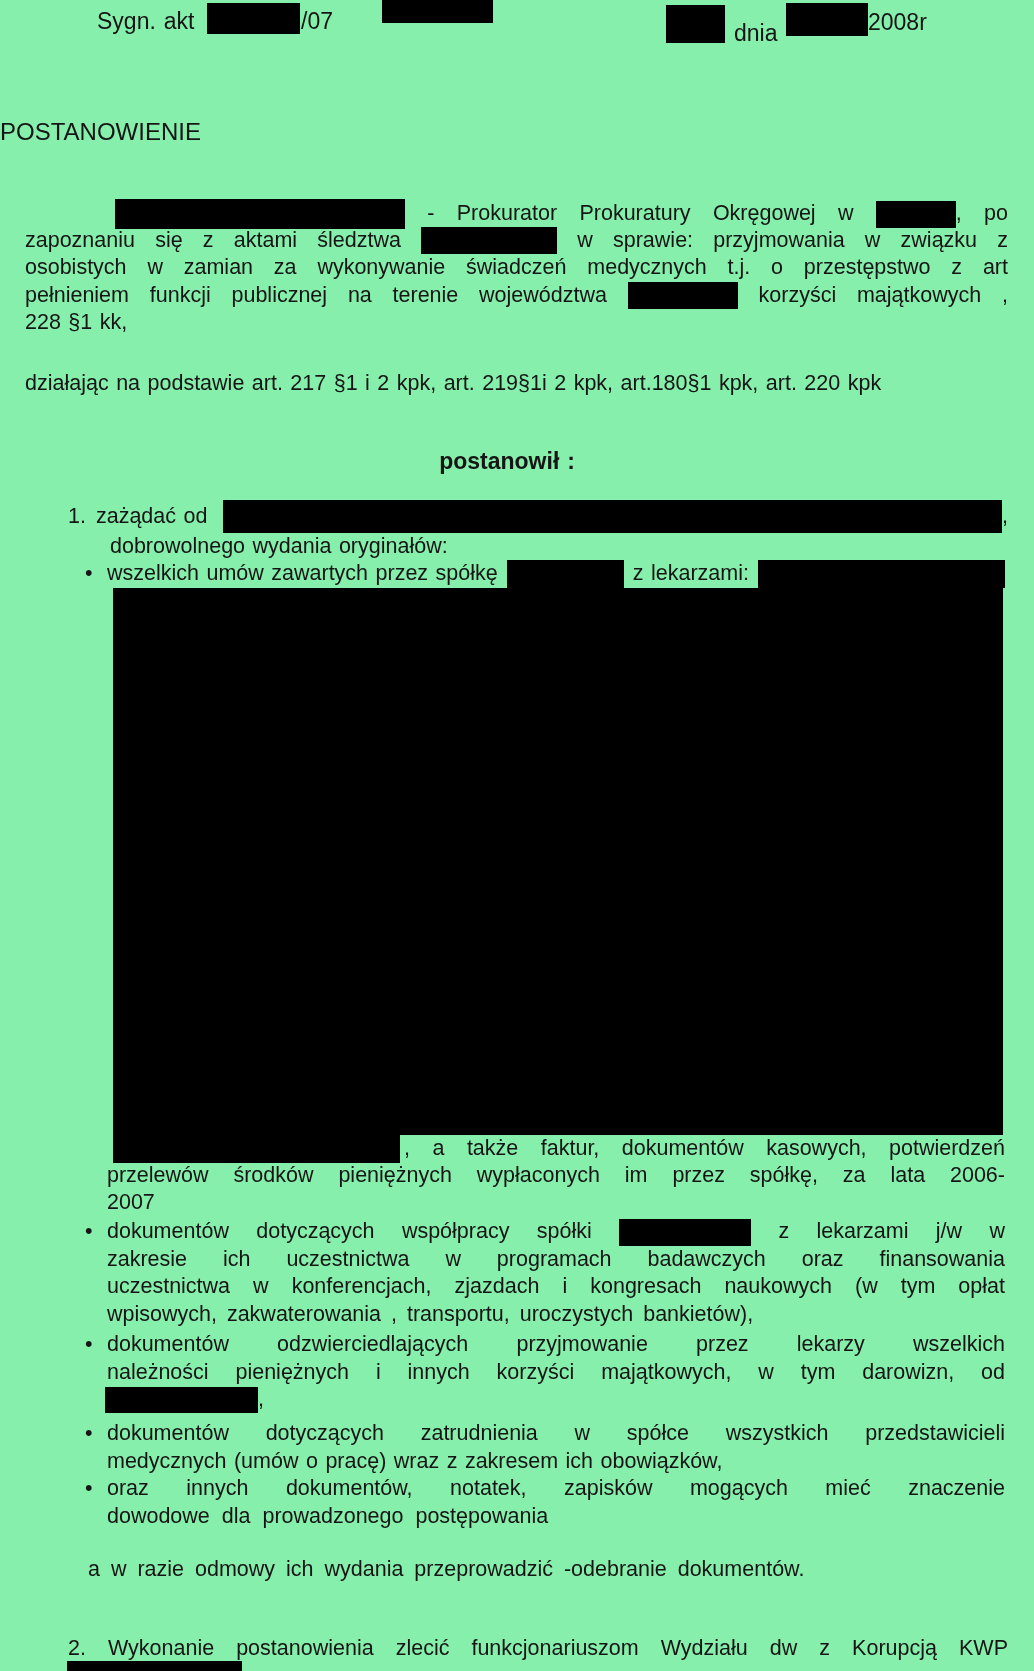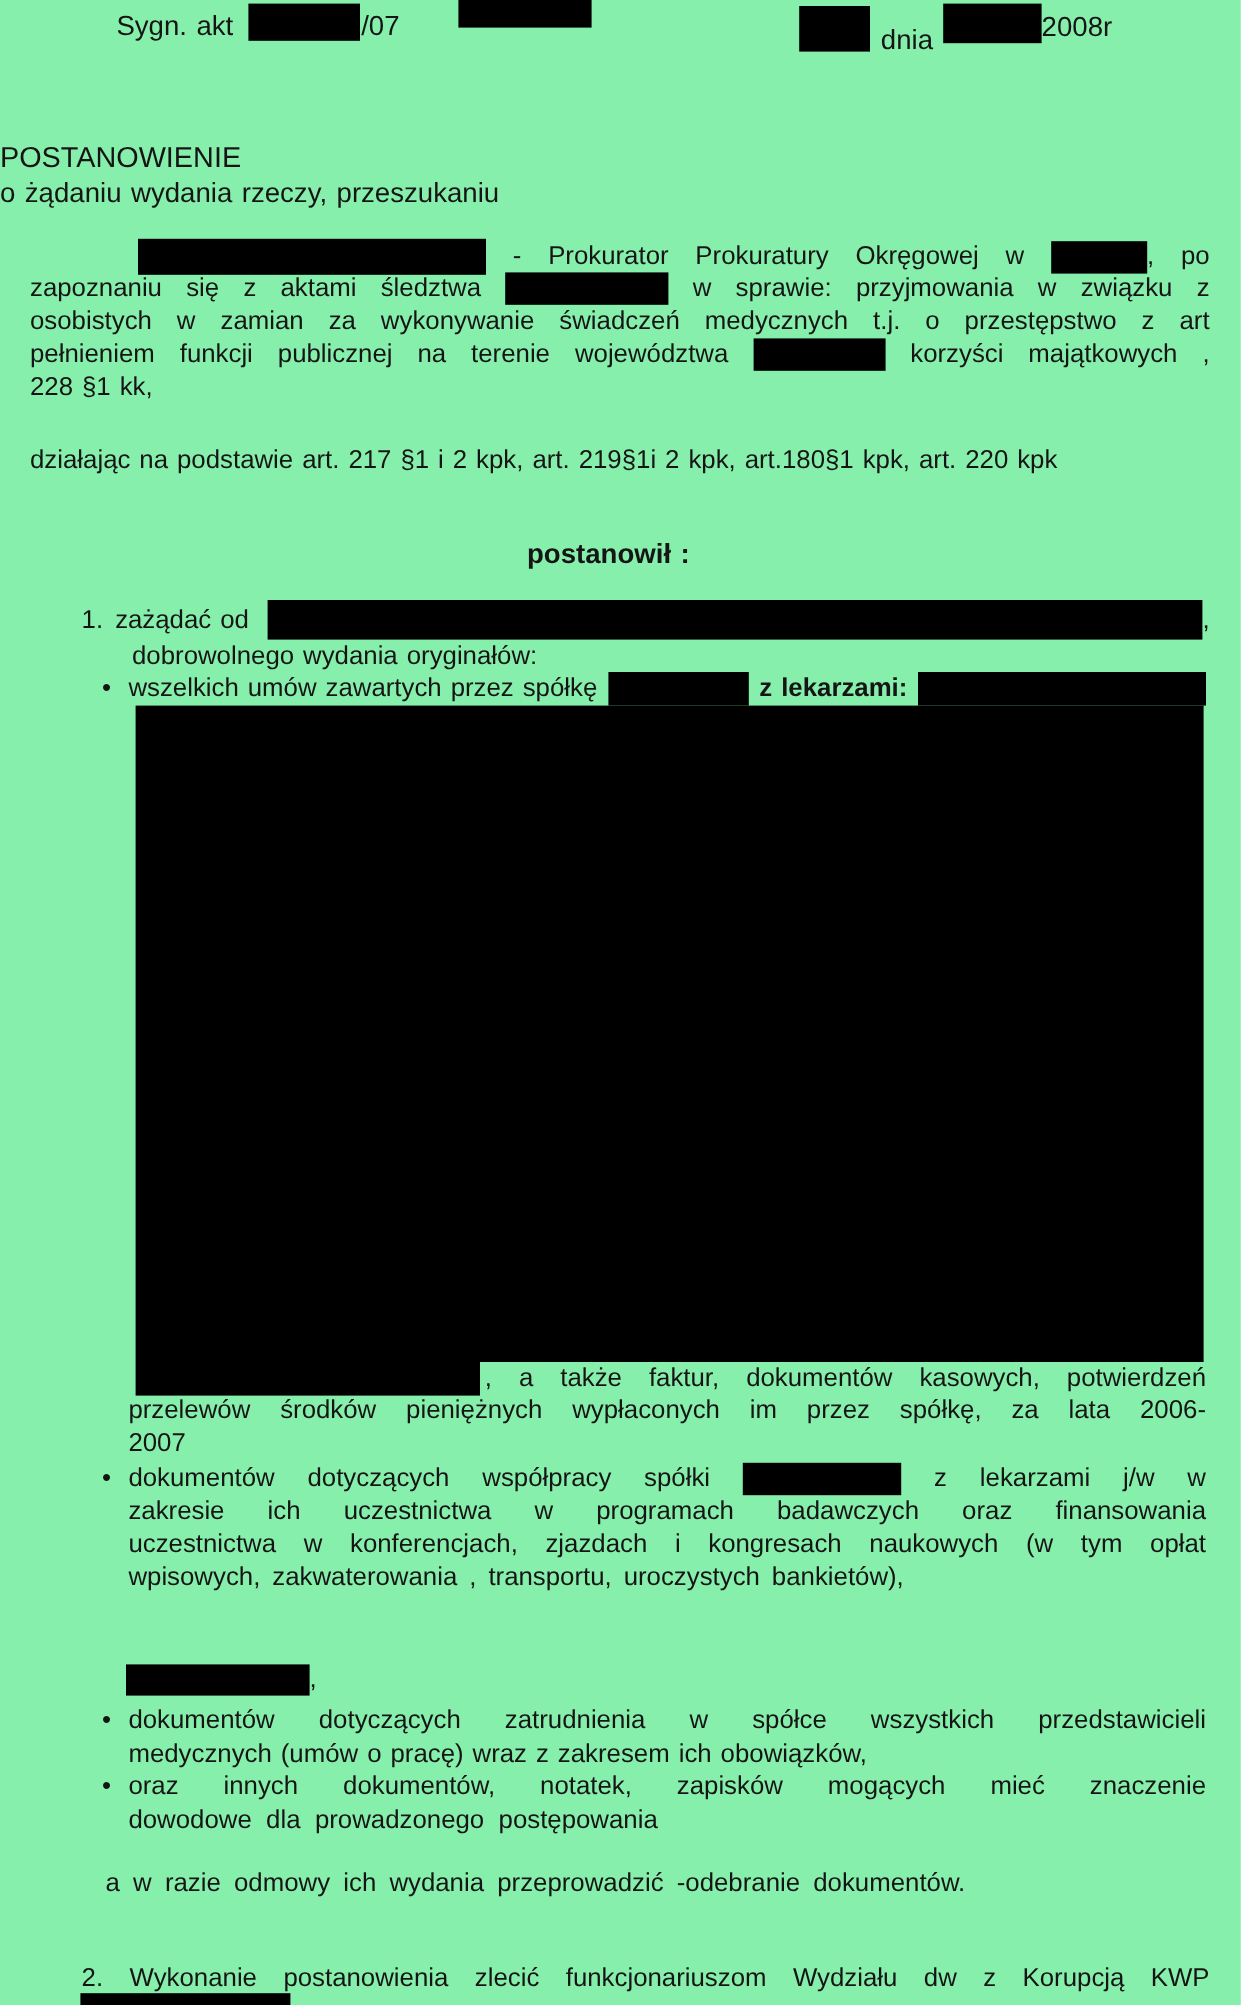--- a/index.html
+++ b/index.html
@@ -36,21 +36,20 @@
   <div class="redblk" style="left:207px;top:3px;width:93px;height:31px;"></div>
   <div class="abs hdr" style="left:301px;top:8px;">/07</div>
   <div class="redblk" style="left:382px;top:0;width:111px;height:23px;"></div>
   <div class="redblk" style="left:666px;top:5px;width:59px;height:38px;"></div>
   <div class="abs hdr" style="left:734px;top:20px;">dnia</div>
   <div class="redblk" style="left:786px;top:3px;width:82px;height:33px;"></div>
   <div class="abs hdr" style="left:868px;top:9px;">2008r</div>
 
   <div class="abs title-wrap" style="top:117px;">
     <div>POSTANOWIENIE</div>
-    <div style="font-size:23px;">o żądaniu wydania rzeczy, przeszukaniu</div>
   </div>
 
   <div class="abs" style="left:25px;top:199px;width:983px;">
     <div class="line j"><span class="spacer" style="width:90px;"></span><span class="red" style="width:290px;height:30px;"></span> <span>- Prokurator Prokuratury Okręgowej w</span> <span class="red" style="width:80px;height:27px;"></span><span>, po</span></div>
     <div class="line j"><span>zapoznaniu się z aktami śledztwa</span> <span class="red" style="width:136px;height:27px;"></span> <span>w sprawie: przyjmowania w związku z</span></div>
     <div class="line j">osobistych w zamian za wykonywanie świadczeń medycznych t.j. o przestępstwo z art</div>
     <div class="line j"><span>pełnieniem funkcji publicznej na terenie województwa</span> <span class="red" style="width:110px;height:27px;"></span> <span>korzyści majątkowych ,</span></div>
     <div class="line">228 §1 kk,</div>
   </div>
 
@@ -65,40 +64,44 @@
       <span class="red" style="flex:1;height:33px;margin-left:16px;"></span>
       <span>,</span>
     </div>
     <div style="margin-left:42px;">dobrowolnego wydania oryginałów:</div>
   </div>
 
   <div class="abs flexline" style="left:85px;top:560px;width:920px;height:28px;">
     <span class="bullet-glyph">•</span>
     <span>wszelkich umów zawartych przez spółkę</span>
     <span class="red" style="width:117px;height:28px;margin-left:9px;"></span>
-    <span style="margin-left:9px;font-weight:bold;">z lekarzami:</span>
+    <span style="margin-left:9px;">z lekarzami:</span>
     <span class="red" style="flex:1;height:28px;margin-left:9px;"></span>
   </div>
 
   <div class="redblk" style="left:113px;top:588px;width:890px;height:547px;"></div>
 
   <div class="abs flexline" style="left:113px;top:1135px;width:892px;height:28px;">
     <span class="red" style="width:287px;height:28px;"></span>
     <span class="j" style="flex:1;display:block;padding-left:4px;">, a także faktur, dokumentów kasowych, potwierdzeń</span>
   </div>
   <div class="abs j" style="left:107px;top:1162px;width:898px;">przelewów środków pieniężnych wypłaconych im przez spółkę, za lata 2006-</div>
   <div class="abs" style="left:107px;top:1189px;">2007</div>
 
   <div class="abs" style="left:85px;top:1218px;width:920px;">
     <div class="line j"><span class="bullet-glyph">•</span><span>dokumentów dotyczących współpracy spółki</span> <span class="red" style="width:132px;height:27px;"></span> <span>z lekarzami j/w w</span></div>
     <div class="line cont j">zakresie ich uczestnictwa w programach badawczych oraz finansowania</div>
     <div class="line cont j">uczestnictwa w konferencjach, zjazdach i kongresach naukowych (w tym opłat</div>
     <div class="line cont" style="word-spacing:4px;">wpisowych, zakwaterowania , transportu, uroczystych bankietów),</div>
   </div>
 
+  <div class="abs" style="left:85px;top:1331px;width:920px;">
+    <div class="line j"><span class="bullet-glyph">•</span><span>dokumentów odzwierciedlających przyjmowanie przez lekarzy wszelkich</span></div>
+    <div class="line cont j">należności pieniężnych i innych korzyści majątkowych, w tym darowizn, od</div>
+  </div>
   <div class="abs" style="left:105px;top:1386px;height:27px;">
     <span class="red" style="width:153px;height:26px;"></span><span>,</span>
   </div>
 
   <div class="abs" style="left:85px;top:1420px;width:920px;">
     <div class="line j"><span class="bullet-glyph">•</span><span>dokumentów dotyczących zatrudnienia w spółce wszystkich przedstawicieli</span></div>
     <div class="line cont">medycznych (umów o pracę) wraz z zakresem ich obowiązków,</div>
   </div>
 
   <div class="abs" style="left:85px;top:1475px;width:920px;">

